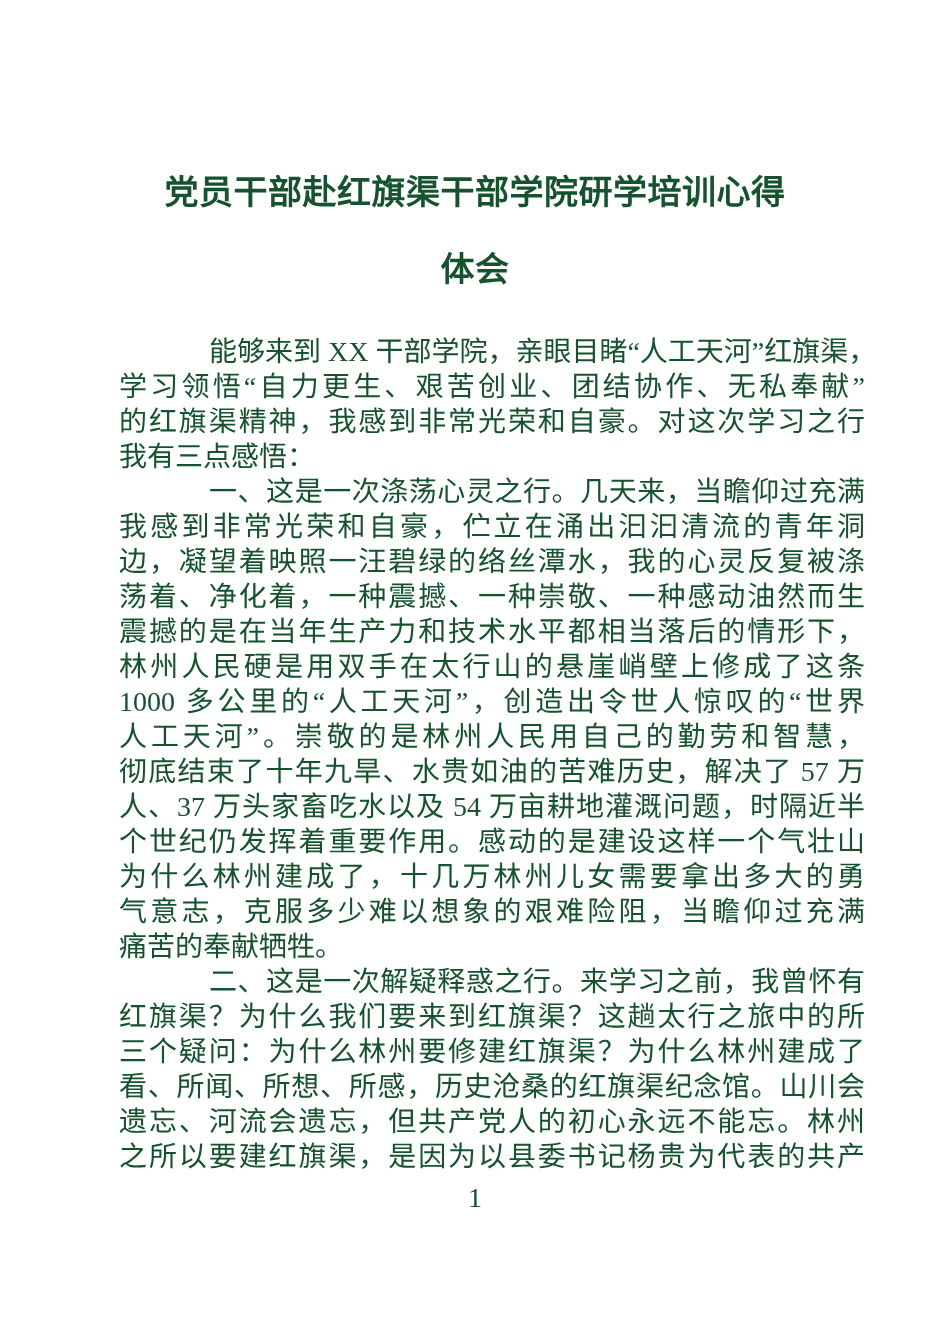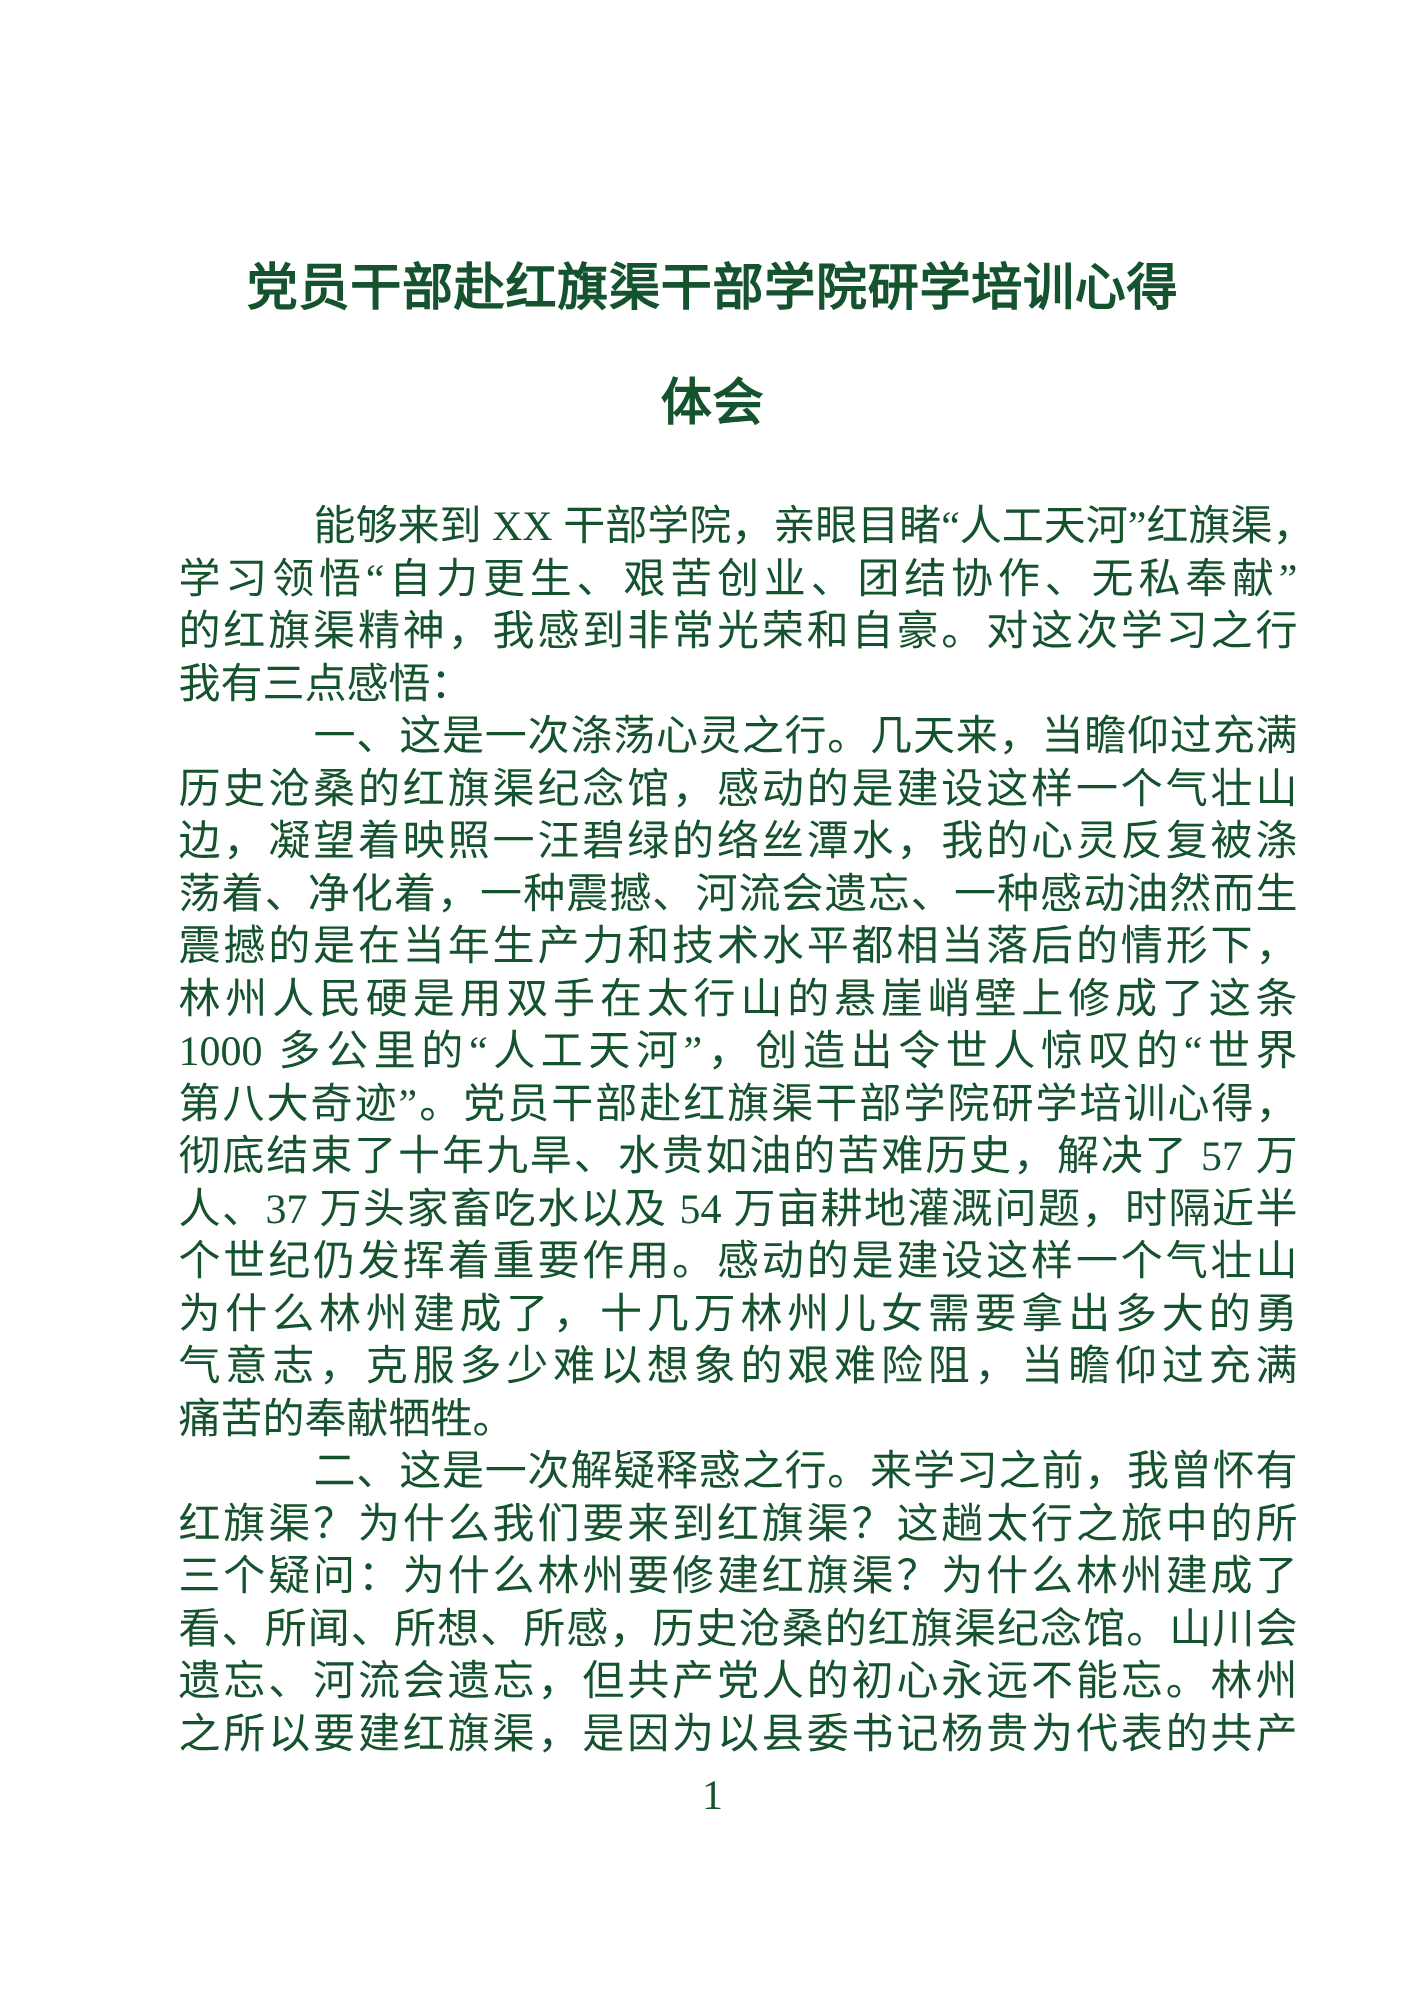--- a/index.html
+++ b/index.html
@@ -68,27 +68,27 @@
   <div class="title-block" id="title-block">
       <div class="title-line">党员干部赴红旗渠干部学院研学培训心得</div>
       <div class="title-line">体会</div>
     </div>
   <div class="body-block" id="body-block">
       <div class="bodyline first">能够来到 XX 干部学院，亲眼目睹“人工天河”红旗渠，</div>
       <div class="bodyline">学习领悟“自力更生、艰苦创业、团结协作、无私奉献”</div>
       <div class="bodyline">的红旗渠精神，我感到非常光荣和自豪。对这次学习之行</div>
       <div class="bodyline end">我有三点感悟：</div>
       <div class="bodyline first">一、这是一次涤荡心灵之行。几天来，当瞻仰过充满</div>
-      <div class="bodyline">历史沧桑的红旗渠纪念馆，感动的是建设这样一个气壮山</div>
+      <div class="bodyline">我感到非常光荣和自豪，伫立在涌出汩汩清流的青年洞</div>
       <div class="bodyline">边，凝望着映照一汪碧绿的络丝潭水，我的心灵反复被涤</div>
-      <div class="bodyline">荡着、净化着，一种震撼、河流会遗忘、一种感动油然而生</div>
+      <div class="bodyline">荡着、净化着，一种震撼、一种崇敬、一种感动油然而生</div>
       <div class="bodyline">震撼的是在当年生产力和技术水平都相当落后的情形下，</div>
       <div class="bodyline">林州人民硬是用双手在太行山的悬崖峭壁上修成了这条</div>
       <div class="bodyline">1000 多公里的“人工天河”，创造出令世人惊叹的“世界</div>
-      <div class="bodyline">第八大奇迹”。党员干部赴红旗渠干部学院研学培训心得，</div>
+      <div class="bodyline">人工天河”。崇敬的是林州人民用自己的勤劳和智慧，</div>
       <div class="bodyline">彻底结束了十年九旱、水贵如油的苦难历史，解决了 57 万</div>
       <div class="bodyline">人、37 万头家畜吃水以及 54 万亩耕地灌溉问题，时隔近半</div>
       <div class="bodyline">个世纪仍发挥着重要作用。感动的是建设这样一个气壮山</div>
       <div class="bodyline">为什么林州建成了，十几万林州儿女需要拿出多大的勇</div>
       <div class="bodyline">气意志，克服多少难以想象的艰难险阻，当瞻仰过充满</div>
       <div class="bodyline end">痛苦的奉献牺牲。</div>
       <div class="bodyline first">二、这是一次解疑释惑之行。来学习之前，我曾怀有</div>
       <div class="bodyline">红旗渠？为什么我们要来到红旗渠？这趟太行之旅中的所</div>
       <div class="bodyline">三个疑问：为什么林州要修建红旗渠？为什么林州建成了</div>
       <div class="bodyline">看、所闻、所想、所感，历史沧桑的红旗渠纪念馆。山川会</div>

